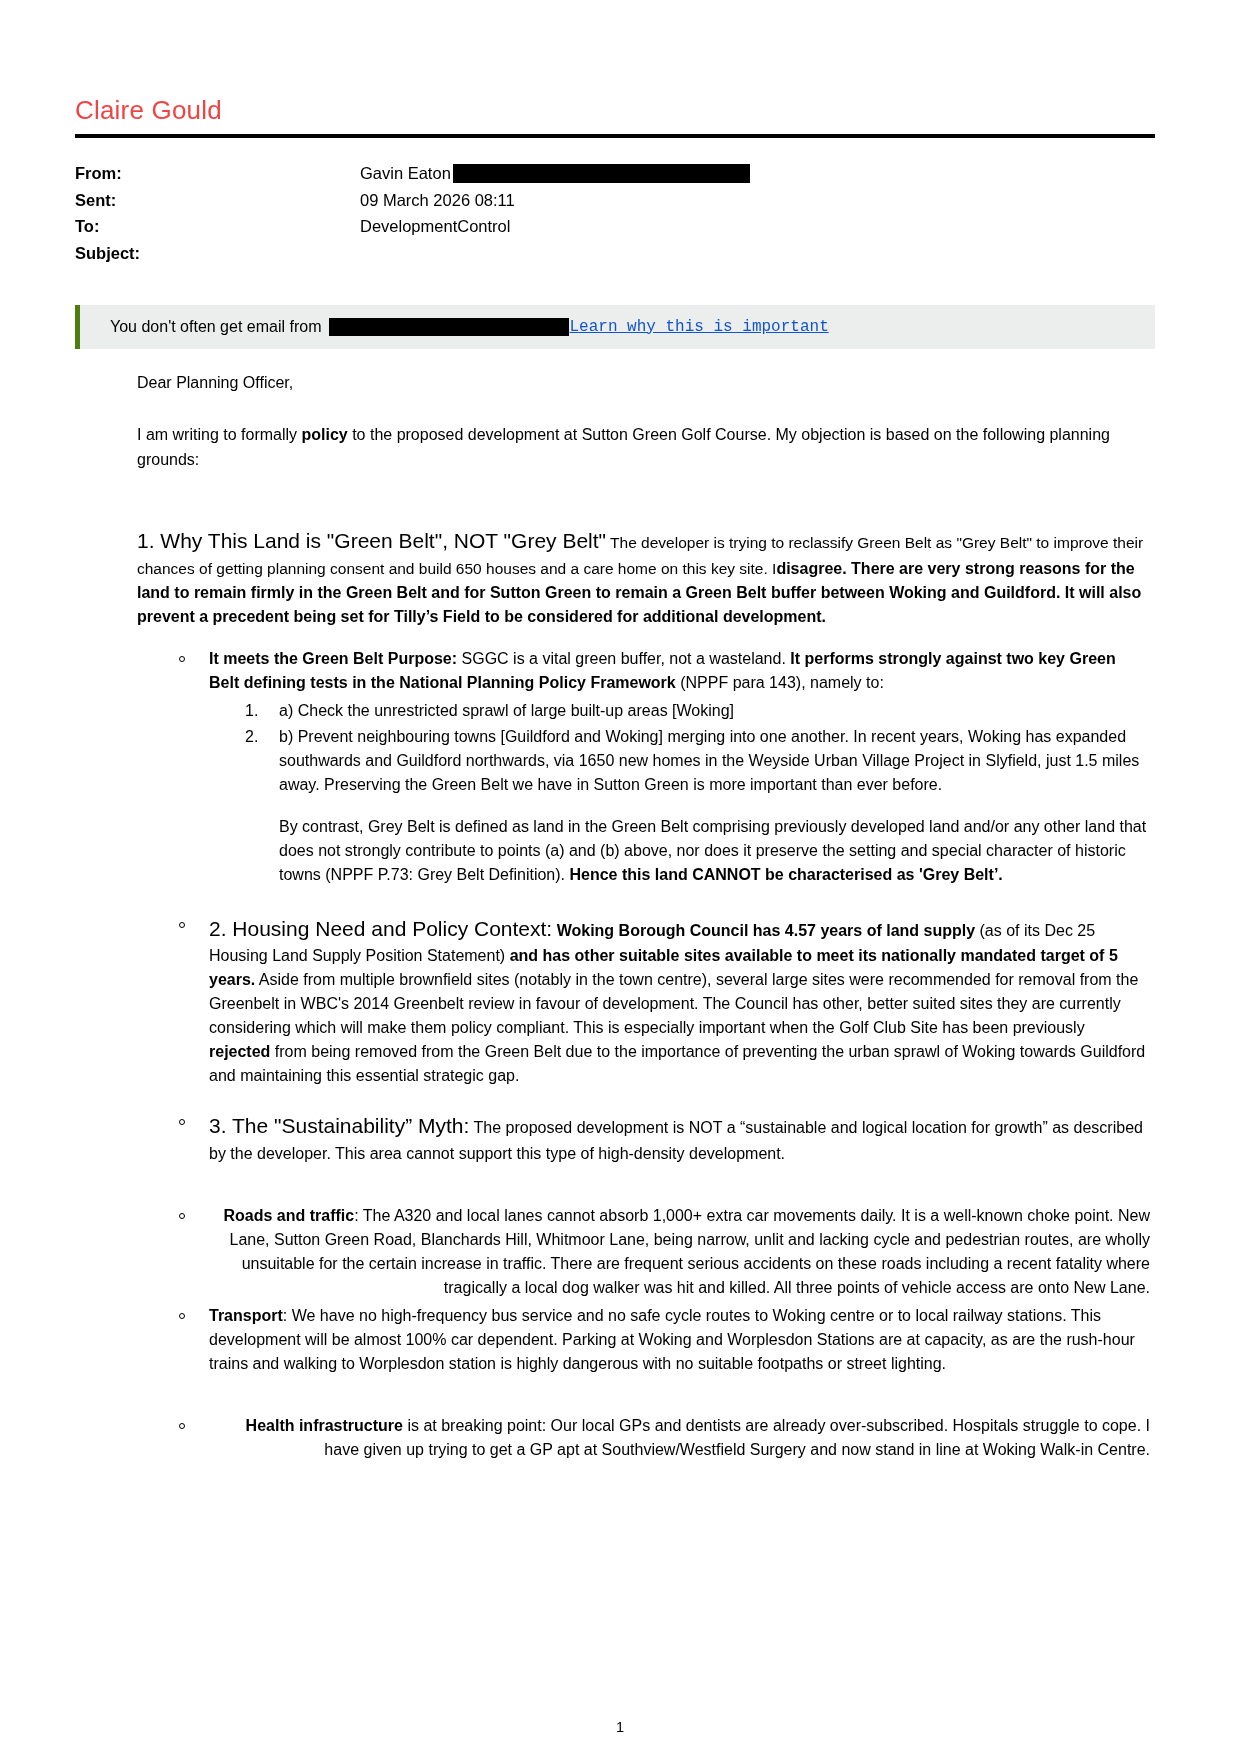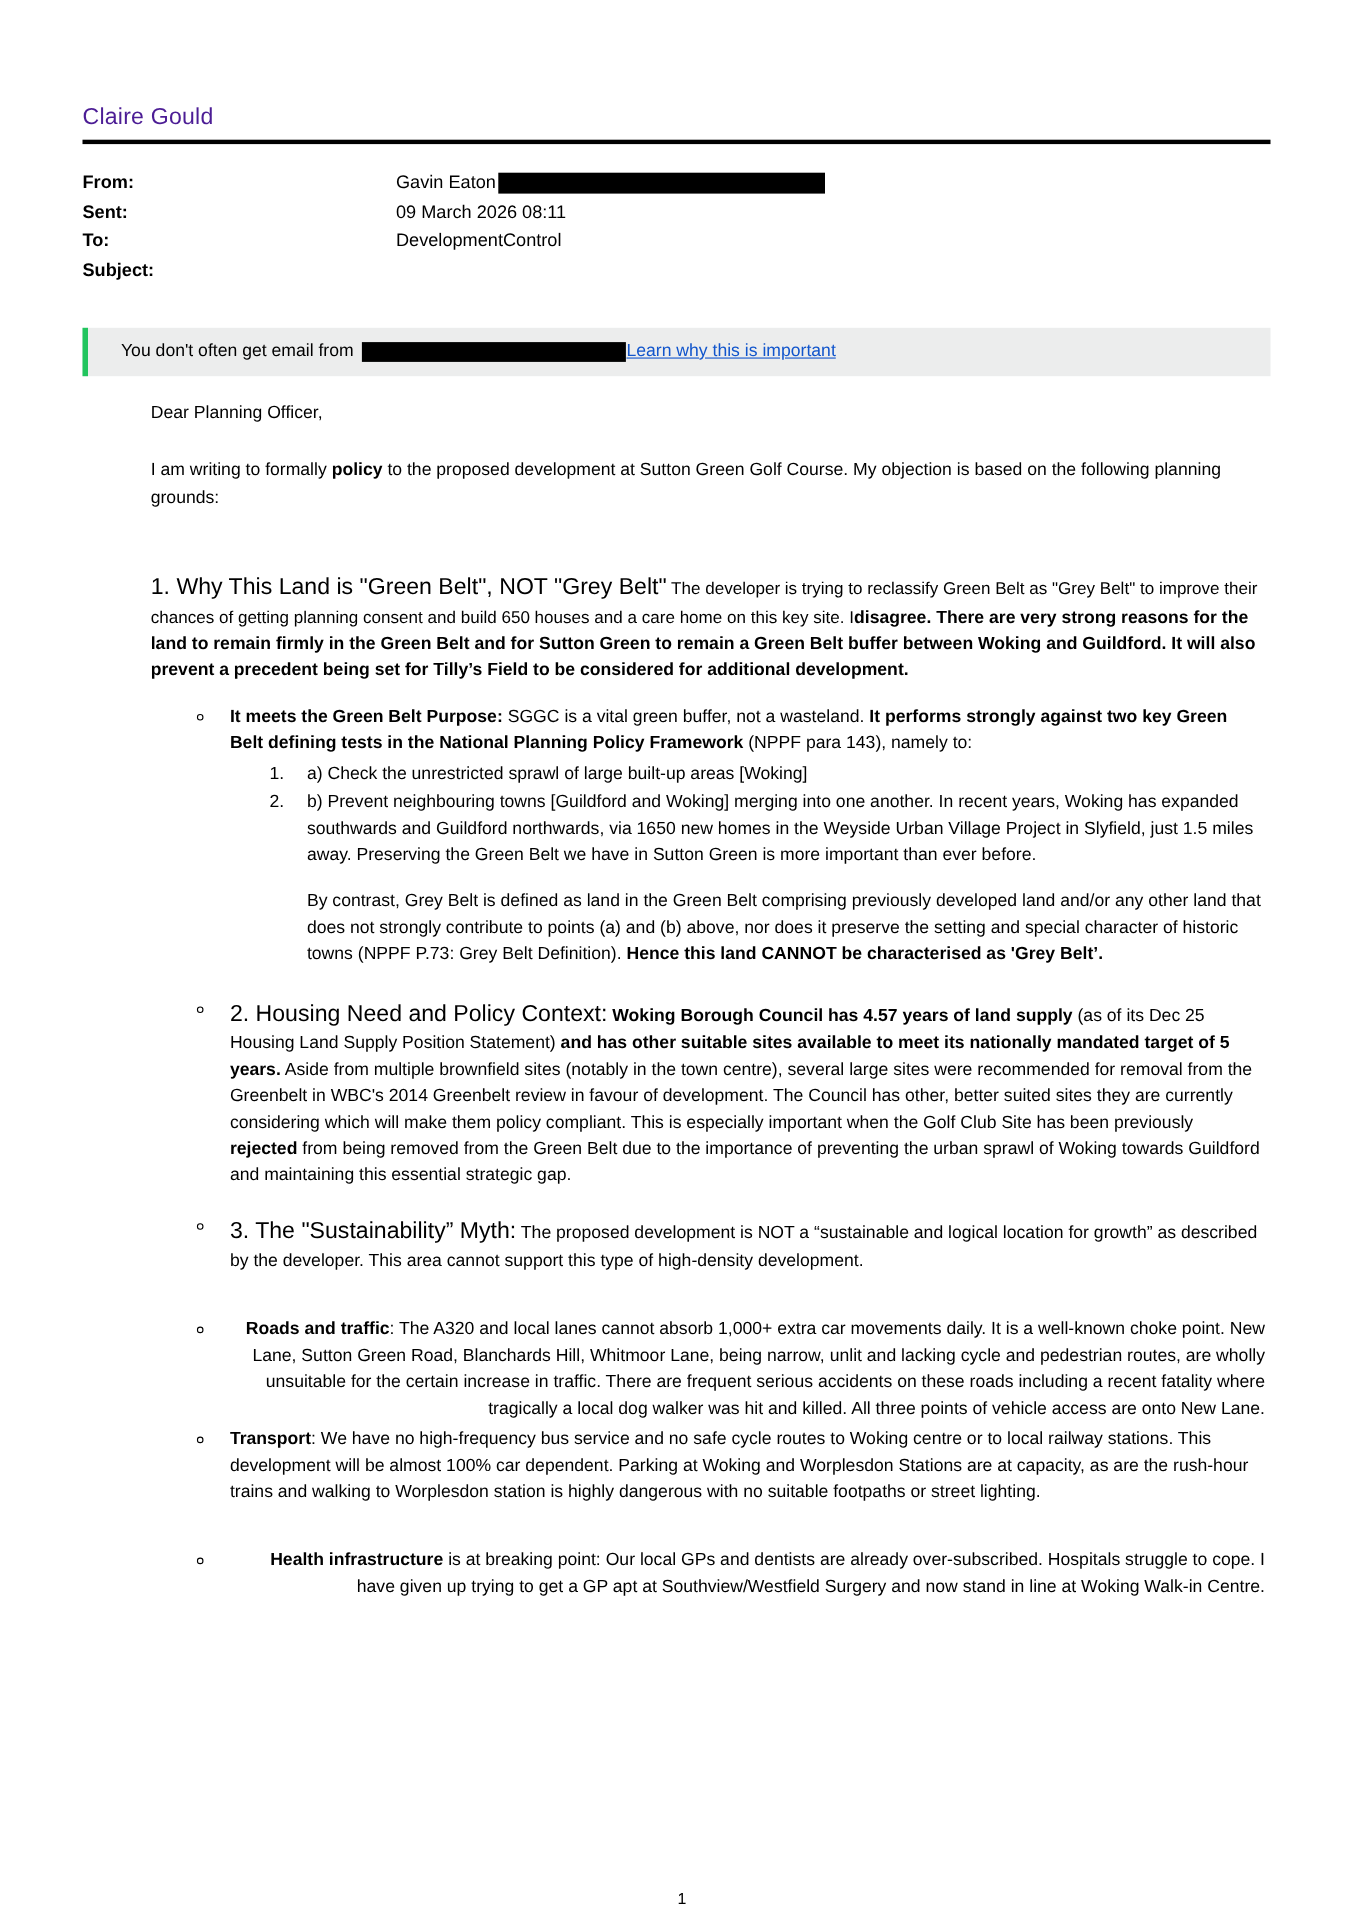--- a/index.html
+++ b/index.html
@@ -15,24 +15,24 @@
     -webkit-font-smoothing: antialiased;
   }
   .page {
     position: relative;
     width: 1240px;
     min-height: 1755px;
     box-sizing: border-box;
     padding: 95px 85px 40px 75px;
   }
   .doc-title {
-    font-size: 21px;
+    font-size: 26px;
     letter-spacing: 0.2px;
     padding-bottom: 8px;
-    color: #4c1d95;
+    color: #ef4444;
   }
   .title-rule {
     border-bottom: 4px solid #000;
     margin-bottom: 22px;
   }
   
   .fields {
     margin-bottom: 38px;
   }
   .field-row {
@@ -55,37 +55,38 @@
   .redaction {
     display: inline-block;
     background: #000;
     height: 19px;
     vertical-align: middle;
   }
   .r-from { width: 297px; margin-left: 2px; }
   
   .banner {
     background: #eceded;
-    border-left: 5px solid #22c55e;
+    border-left: 5px solid #4d7c0f;
     margin: 0 0 22px 0;
     padding: 13px 0 13px 30px;
     font-size: 16px;
     display: flex;
     align-items: center;
     color: #000;
   }
   .banner .r-banner {
     width: 240px;
     height: 18px;
     margin: 0 0 0 8px;
   }
   .banner-link {
     color: #1155cc;
     text-decoration: underline;
     font-size: 16px;
+    font-family: Liberation Mono, monospace;
   }
   
   .body-area {
     padding-left: 62px;
     padding-right: 5px;
     font-size: 16px;
     line-height: 1.52;
   }
   p { margin: 0 0 17px 0; }
   .spacer-sm { height: 14px; }

